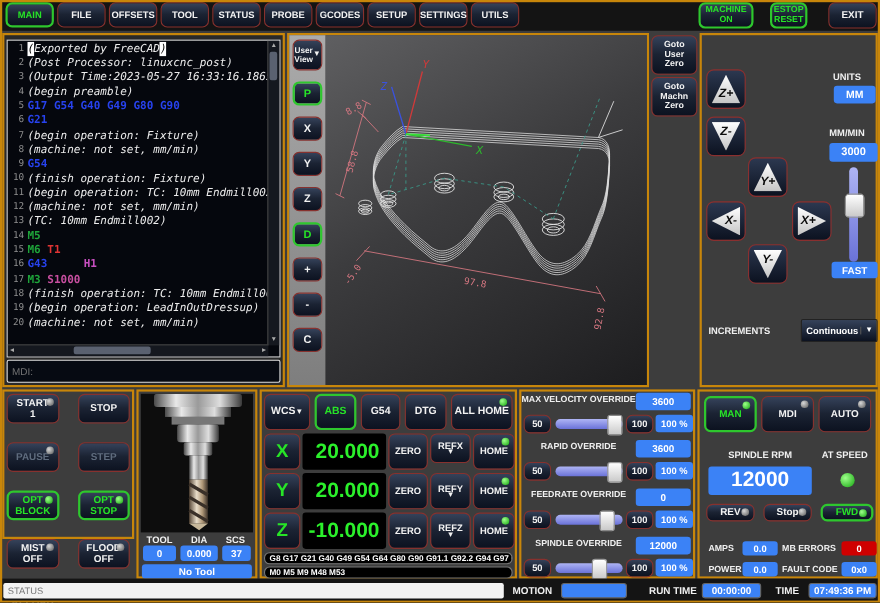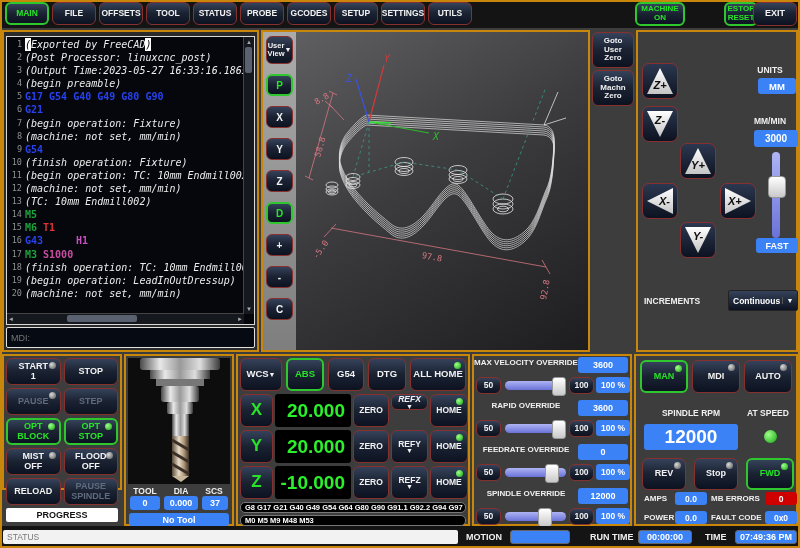--- a/index.html
+++ b/index.html
@@ -81,21 +81,21 @@
   #vslider .track{position:absolute;left:6px;top:0;width:8px;height:100%;border-radius:4px;
                   background:linear-gradient(180deg,#aeb4f4,#6a72d8);}
   #vslider .handle{position:absolute;left:2px;top:28%;width:16px;height:20px;border-radius:4px;
                    background:linear-gradient(#ffffff,#c9c9c9);border:1px solid #999;}
   #incCombo{position:absolute;left:90px;top:258px;width:68px;height:19px;display:flex;align-items:center;
             background:linear-gradient(180deg,#35425a,#0c1220);border:1px solid #222;border-radius:2px;}
   #incCombo .txt{flex:1;color:#fff;font-weight:bold;font-size:8.5px;padding-left:4px;}
   #incCombo .dd{width:14px;color:#fff;font-size:7px;text-align:center;border-left:1px solid #555;}
   
   #cyclePanel{left:2px;top:354px;width:120px;height:136px;padding:2px;display:grid;
-              grid-template-columns:1fr 1fr;grid-auto-rows:27px;gap:3px;align-content:start;}
+              grid-template-columns:1fr 1fr;grid-auto-rows:27px;gap:17px;align-content:start;}
   #cyclePanel .btn{font-size:9px;}
   #progress{grid-column:1 / span 2;height:14px;background:#fff;border-radius:2px;display:flex;
             align-items:center;justify-content:center;color:#111;font-weight:bold;font-size:9px;}
   
   #toolPanel{left:124px;top:354px;width:110px;height:172px;}
   #toolImg{position:absolute;left:2px;top:2px;width:102px;height:126px;background:#0d0d0d;}
   .tlbl{position:absolute;top:130px;color:#f0f0f0;font-weight:bold;font-size:8.5px;text-align:center;}
   .tval{position:absolute;top:140px;height:14px;font-size:9px;}
   #noTool{position:absolute;left:3px;top:157px;width:100px;height:13px;font-size:9px;}
   
@@ -116,21 +116,21 @@
   .hslider{position:absolute;left:31px;width:61px;height:9px;border-radius:5px;
            background:linear-gradient(180deg,#aeb4f4,#6a72d8);}
   .hslider .handle{position:absolute;top:-4px;width:12px;height:17px;border-radius:3px;
                    background:linear-gradient(#ffffff,#c9c9c9);border:1px solid #999;}
   
   #spPanel{left:634px;top:354px;width:164px;height:172px;}
   #spPanel .mode{position:absolute;top:4px;width:48px;height:33px;font-size:9px;}
   #rpmDisp{position:absolute;left:8px;top:68px;width:94px;height:26px;font-size:19px;}
   #atSpeedLed{position:absolute;left:128px;top:74px;width:13px;height:13px;border-radius:50%;
               background:radial-gradient(circle at 35% 35%,#9dff8a,#13a40e);}
-  .spc{position:absolute;top:102px;height:32px;font-size:9px;text-align:center;}
+  .spc{position:absolute;top:102px;height:16px;font-size:9px;text-align:center;}
   .ro-l{position:absolute;color:#f0f0f0;font-weight:bold;font-size:8px;}
   .ro-v{position:absolute;width:32px;height:13px;font-size:8.5px;}
   .ro-v.alert{background:#cf0000;}
   
   #statusbar{position:absolute;left:0;top:526px;width:800px;height:22px;background:#141414;z-index:50;}
   #statusField{position:absolute;left:3px;top:4px;width:455px;height:14px;background:#f2f2f2;border-radius:2px;
                color:#777;font-size:8.5px;display:flex;align-items:center;padding-left:4px;box-sizing:border-box;}
   .sb-l{position:absolute;top:6px;color:#f0f0f0;font-weight:bold;font-size:9px;}
   .sb-v{position:absolute;top:4px;height:14px;font-size:9px;border:1px solid #666;}
 </style>
@@ -148,21 +148,21 @@
         <div class="btn tab">TOOL</div>
         <div class="btn tab">STATUS</div>
         <div class="btn tab">PROBE</div>
         <div class="btn tab">GCODES</div>
         <div class="btn tab">SETUP</div>
         <div class="btn tab">SETTINGS</div>
         <div class="btn tab">UTILS</div>
       </div>
     <div class="btn tb2 on" style="left:635px;width:50px;">MACHINE
 ON</div>
-    <div class="btn tb2 on" style="left:724px;width:34px;">ESTOP
+    <div class="btn tb2 on" style="left:700px;width:34px;">ESTOP
 RESET</div>
     <div class="btn tb2" style="left:753px;width:44px;font-size:9px;">EXIT</div>
   </div>
 
   <div id="gcodePanel" class="panel">
     <div id="editor">
       <div id="glines"><div class="gline"><span class="ln">1</span><span class="sel">(</span><span class="cmt">Exported by FreeCAD</span><span class="sel">)</span></div><div class="gline"><span class="ln">2</span><span class="cmt">(Post Processor: linuxcnc_post)</span></div><div class="gline"><span class="ln">3</span><span class="cmt">(Output Time:2023-05-27 16:33:16.1865</span></div><div class="gline"><span class="ln">4</span><span class="cmt">(begin preamble)</span></div><div class="gline"><span class="ln">5</span><span class="g">G17 G54 G40 G49 G80 G90</span></div><div class="gline"><span class="ln">6</span><span class="g">G21</span></div><div class="gline"><span class="ln">7</span><span class="cmt">(begin operation: Fixture)</span></div><div class="gline"><span class="ln">8</span><span class="cmt">(machine: not set, mm/min)</span></div><div class="gline"><span class="ln">9</span><span class="g">G54</span></div><div class="gline"><span class="ln">10</span><span class="cmt">(finish operation: Fixture)</span></div><div class="gline"><span class="ln">11</span><span class="cmt">(begin operation: TC: 10mm Endmill002</span></div><div class="gline"><span class="ln">12</span><span class="cmt">(machine: not set, mm/min)</span></div><div class="gline"><span class="ln">13</span><span class="cmt">(TC: 10mm Endmill002)</span></div><div class="gline"><span class="ln">14</span><span class="m">M5</span></div><div class="gline"><span class="ln">15</span><span class="m">M6 </span><span class="t">T1</span></div><div class="gline"><span class="ln">16</span><span class="g">G43 </span><span class="h">H1</span></div><div class="gline"><span class="ln">17</span><span class="m">M3 </span><span class="s">S1000</span></div><div class="gline"><span class="ln">18</span><span class="cmt">(finish operation: TC: 10mm Endmill06</span></div><div class="gline"><span class="ln">19</span><span class="cmt">(begin operation: LeadInOutDressup)</span></div><div class="gline"><span class="ln">20</span><span class="cmt">(machine: not set, mm/min)</span></div></div>
       <div class="vscroll">
         <span class="scrArr" style="top:0;left:2px;">▲</span>
         <div class="vthumb"></div>
@@ -381,21 +381,21 @@
 
   <div id="droPanel" class="panel">
       <div class="btn" style="position: absolute; left: 2px; top: 2px; width: 42px; height: 33px; font-size: 9.5px;">WCS<span class="arrowdn">▼</span></div>
       <div class="btn on" style="position: absolute; left: 48px; top: 2px; width: 38px; height: 33px; font-size: 9.5px;">ABS</div>
       <div class="btn" style="position: absolute; left: 90px; top: 2px; width: 36px; height: 33px; font-size: 9.5px;">G54</div>
       <div class="btn" style="position: absolute; left: 130px; top: 2px; width: 38px; height: 33px; font-size: 9.5px;">DTG</div>
       <div class="btn" style="position: absolute; left: 172px; top: 2px; width: 56px; height: 33px; font-size: 9.5px;">ALL HOME<span class="led green"></span></div>
       <div class="btn axisbtn" style="position: absolute; left: 2px; top: 38px; width: 33px; height: 33px;">X</div>
       <div class="droval" style="left: 37px; top: 38px; width: 76px; height: 33px;">20.000</div>
       <div class="btn" style="position: absolute; left: 115px; top: 38px; width: 36px; height: 33px; font-size: 8.5px;">ZERO</div>
-      <div class="btn" style="position: absolute; left: 153px; top: 38px; width: 37px; height: 16px; font-size: 8.5px; flex-direction: column; font-style: italic;">REFX<span class="arrowdn">▼</span></div>
+      <div class="btn" style="position: absolute; left: 153px; top: 38px; width: 37px; height: 27px; font-size: 8.5px; flex-direction: column;">REFX<span class="arrowdn">▼</span></div>
       <div class="btn" style="position: absolute; left: 192px; top: 38px; width: 38px; height: 33px; font-size: 8.5px;">HOME<span class="led green"></span></div>
       <div class="btn axisbtn" style="position: absolute; left: 2px; top: 74px; width: 33px; height: 33px;">Y</div>
       <div class="droval" style="left: 37px; top: 74px; width: 76px; height: 33px;">20.000</div>
       <div class="btn" style="position: absolute; left: 115px; top: 74px; width: 36px; height: 33px; font-size: 8.5px;">ZERO</div>
       <div class="btn" style="position: absolute; left: 153px; top: 74px; width: 37px; height: 33px; font-size: 8.5px; flex-direction: column;">REFY<span class="arrowdn">▼</span></div>
       <div class="btn" style="position: absolute; left: 192px; top: 74px; width: 38px; height: 33px; font-size: 8.5px;">HOME<span class="led green"></span></div>
       <div class="btn axisbtn" style="position: absolute; left: 2px; top: 110px; width: 33px; height: 33px;">Z</div>
       <div class="droval" style="left: 37px; top: 110px; width: 76px; height: 33px;">-10.000</div>
       <div class="btn" style="position: absolute; left: 115px; top: 110px; width: 36px; height: 33px; font-size: 8.5px;">ZERO</div>
       <div class="btn" style="position: absolute; left: 153px; top: 110px; width: 37px; height: 33px; font-size: 8.5px; flex-direction: column;">REFZ<span class="arrowdn">▼</span></div>

